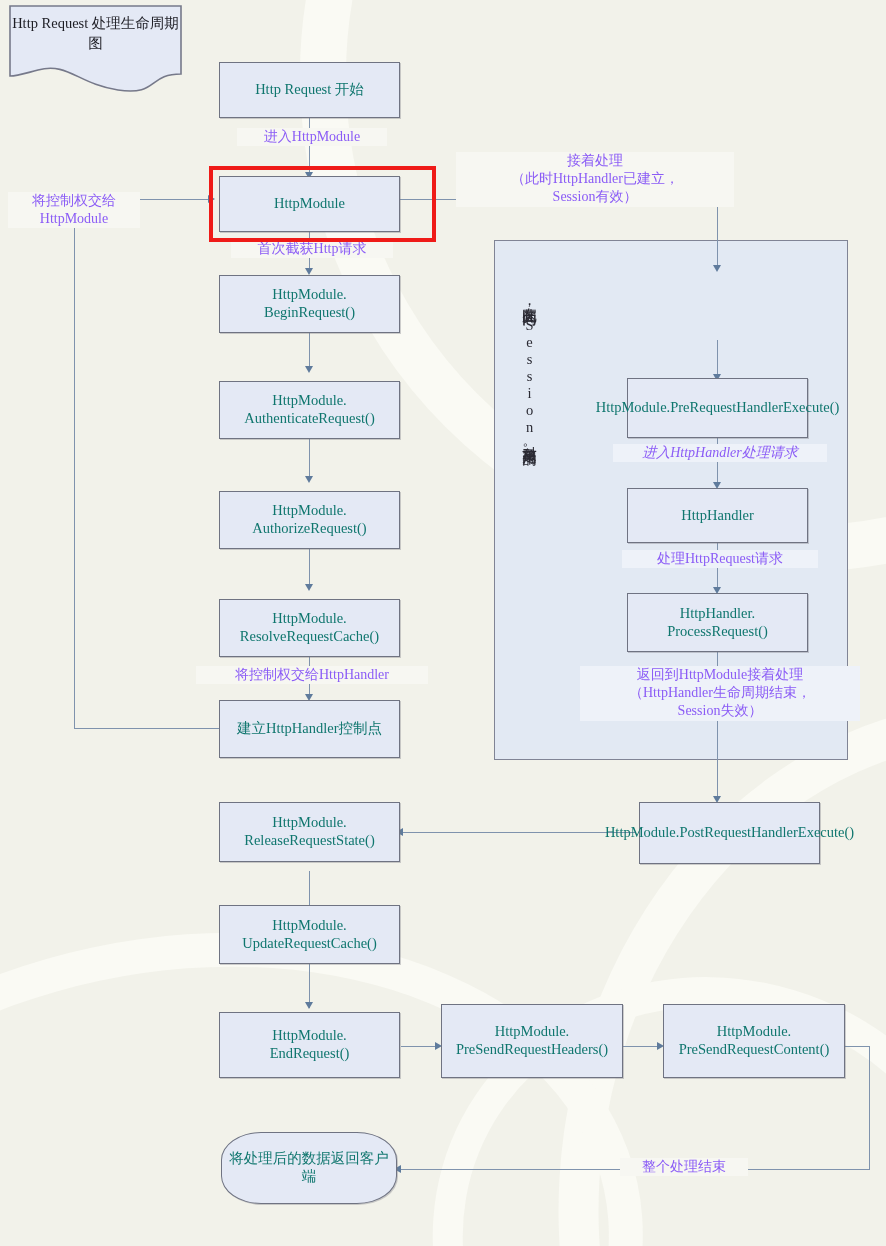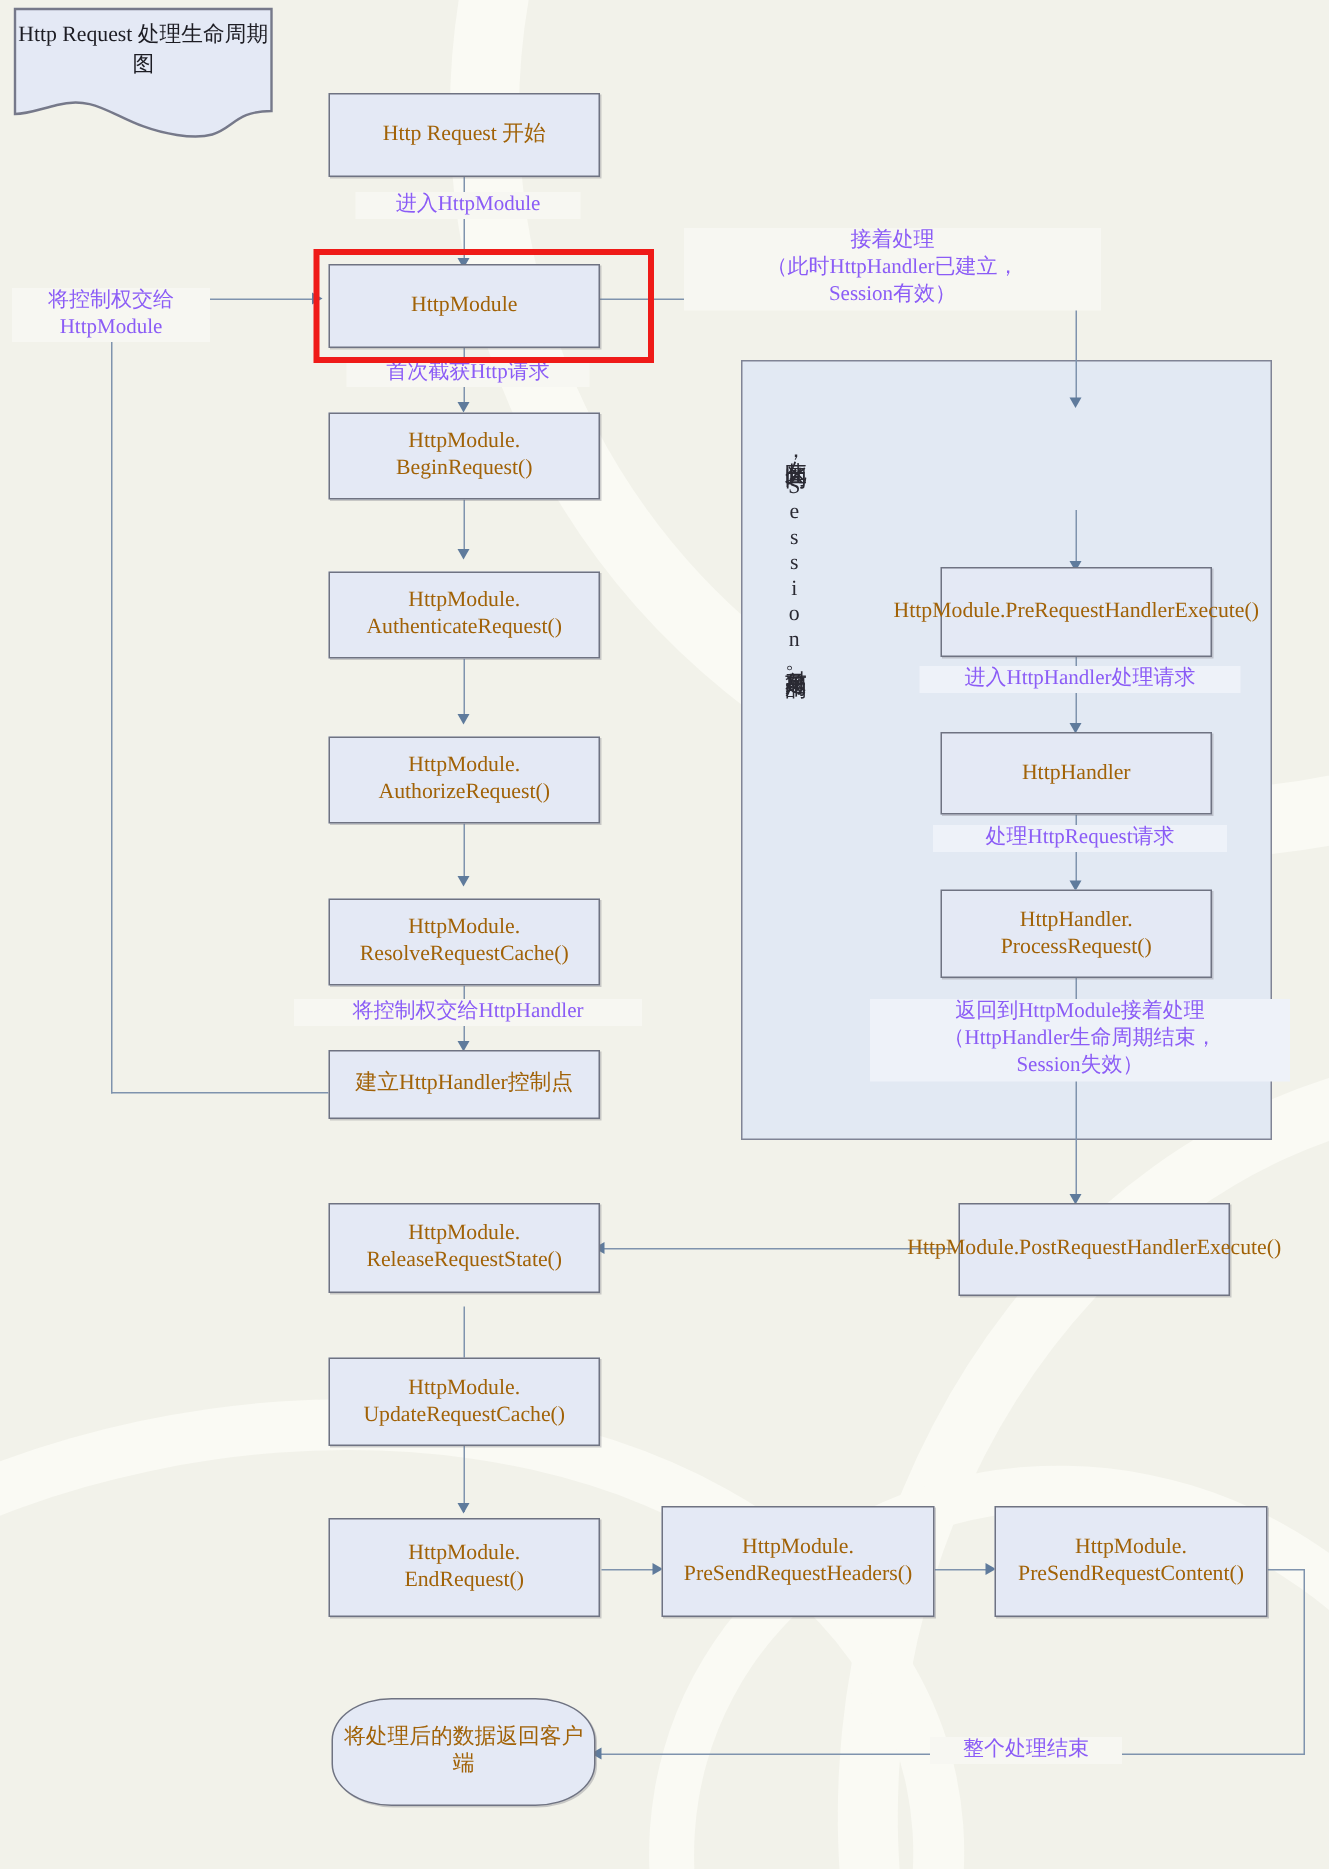--- a/index.html
+++ b/index.html
@@ -73,21 +73,21 @@
   .node {
     position: absolute;
     background: #e4e9f5;
     border: 1.6px solid #6f7382;
     box-sizing: border-box;
     display: flex;
     align-items: center;
     justify-content: center;
     text-align: center;
     font-size: 14.5px;
-    color: #a16207;
+    color: #0f766e;
     line-height: 1.22;
     padding: 18px 3px;
     box-shadow: 1px 1px 0 rgba(120,120,130,.35);
   }
   .node.terminator {
     border-radius: 40px / 28px;
   }
   
   .banner {
     position: absolute;
@@ -238,21 +238,21 @@
 
   <div class="node" style="left: 219px; top: 381px; width: 181px; height: 58px; white-space: pre-line;">HttpModule.
 AuthenticateRequest()</div>
 
   <div class="node" style="left: 219px; top: 491px; width: 181px; height: 58px; white-space: pre-line;">HttpModule.
 AuthorizeRequest()</div>
 
   <div class="node" style="left: 219px; top: 599px; width: 181px; height: 58px; white-space: pre-line;">HttpModule.
 ResolveRequestCache()</div>
 
-  <div class="node" style="left:219px; top:700px; width:181px; height:46px;">建立HttpHandler控制点</div>
+  <div class="node" style="left:219px; top:700px; width:181px; height:58px;">建立HttpHandler控制点</div>
 
 
   <div class="node" style="left:627px; top:378px; width:181px; height:60px;">HttpModule.PreRequestHandlerExecute()</div>
 
   <div class="node" style="left:627px; top:488px; width:181px; height:55px;">HttpHandler</div>
 
   <div class="node" style="left: 627px; top: 593px; width: 181px; height: 59px; white-space: pre-line;">HttpHandler.
 ProcessRequest()</div>
 
   <div class="node" style="left:627px; top:802px; width:181px; height:62px;margin-left:12px;">HttpModule.PostRequestHandlerExecute()</div>
@@ -280,21 +280,21 @@
 
   <div class="elabel" style="left: 456px; top: 152px; width: 274px; white-space: pre-line;">接着处理
 （此时HttpHandler已建立，
 Session有效）</div>
 
   <div class="elabel" style="left: 8px; top: 192px; width: 128px; white-space: pre-line;">将控制权交给
 HttpModule</div>
 
   <div class="elabel" style="left:196px; top:666px; width:228px;">将控制权交给HttpHandler</div>
 
-  <div class="elabel on-panel" style="left:613px; top:444px; width:210px;">进入HttpHandler处理请求</div>
+  <div class="elabel on-panel" style="left:613px; top:444px; width:210px;font-style:italic;">进入HttpHandler处理请求</div>
 
   <div class="elabel on-panel" style="left:622px; top:550px; width:192px;">处理HttpRequest请求</div>
 
   <div class="elabel on-panel" style="left: 580px; top: 666px; width: 276px; white-space: pre-line;">返回到HttpModule接着处理
 （HttpHandler生命周期结束，
 Session失效）</div>
 
   <div class="elabel" style="left:620px; top:1158px; width:124px;">整个处理结束</div>
 
   <div class="red-highlight" style="left:209px; top:166px; width:227px; height:76px;"></div>

